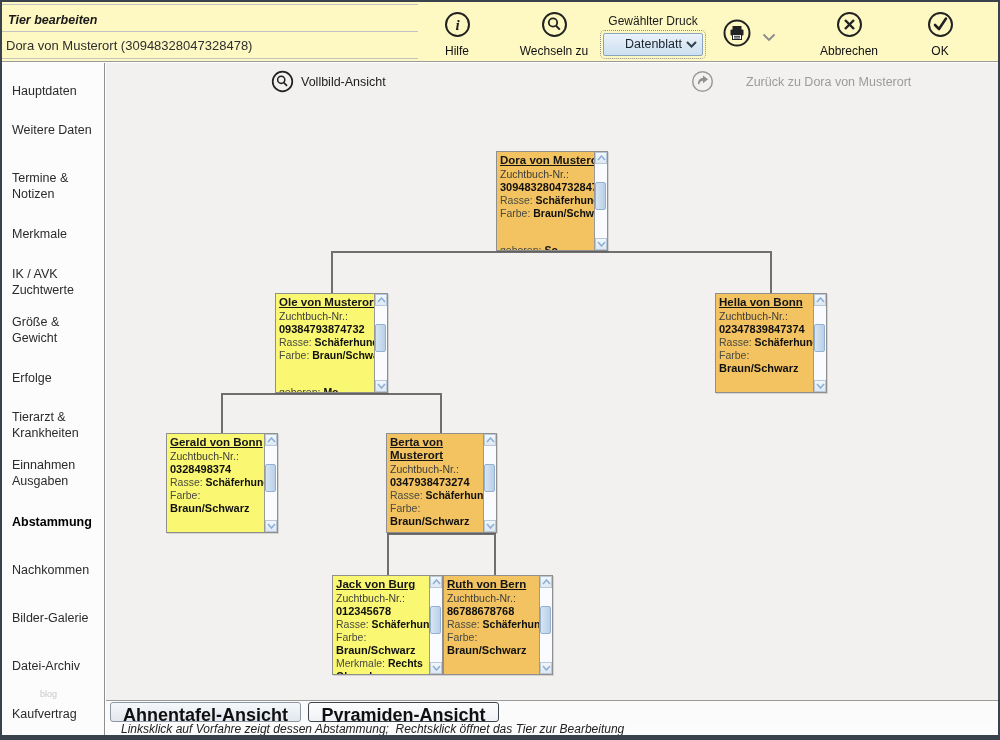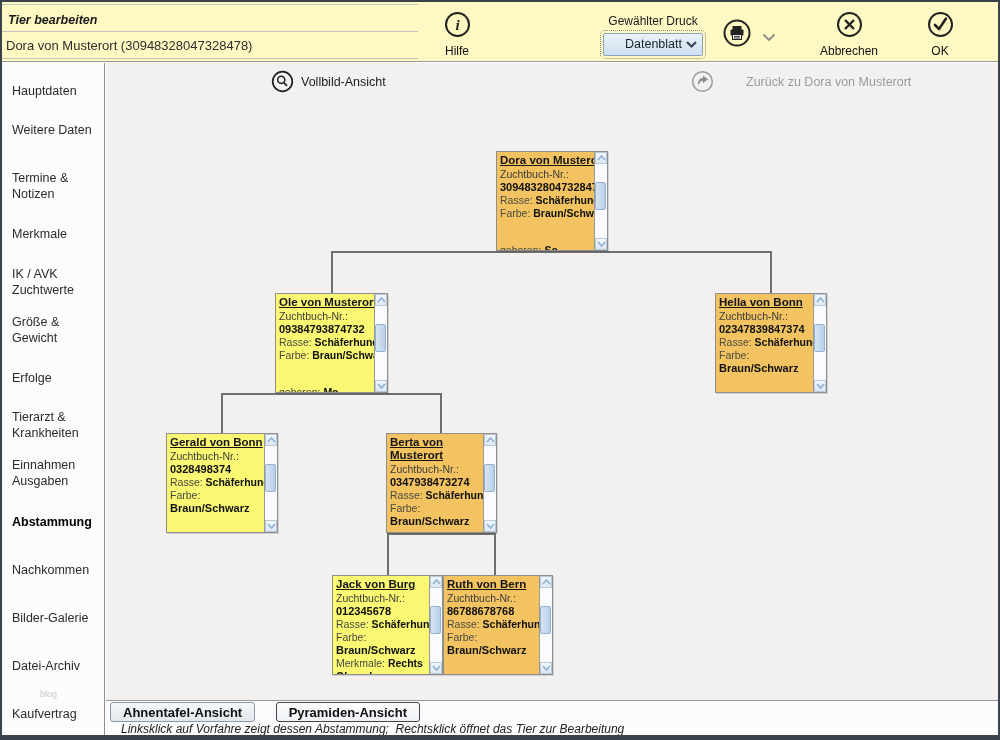--- a/index.html
+++ b/index.html
@@ -75,23 +75,23 @@
   .sb-btn { height:12px; background:linear-gradient(#f2f7fc,#dde9f4);
             border:1px solid #b9c9da; display:flex; align-items:center; justify-content:center; }
   .sb-track { flex:1 1 auto; position:relative; background:#f9fbfe; }
   .sb-thumb { position:absolute; left:0; width:11px; top:24%; height:38%;
               background:linear-gradient(90deg,#d7e5f3,#b9cfe8); border:1px solid #93b2d3; border-radius:2px; }
 
   
   .tabstrip { position:absolute; left:0; top:637px; width:892px; height:22px;
               background:#fbfbfb; border-top:1px solid #9a9a9a; padding-left:4px; }
   .tab { display:inline-block; height:20px; margin-top:1px; padding:2px 12px 0 12px;
-         font-size:13px; font-weight:bold; color:#101010;
+         font-size:18px; font-weight:bold; color:#101010;
          background:linear-gradient(#f6f8fa,#e2e7ee); border:1px solid #8d99a5;
-         border-radius:3px; margin-right:16px; cursor:default; }
+         border-radius:3px; margin-right:3px; cursor:default; }
   .tab.active { border:1px solid #3f464d; background:linear-gradient(#fdfdfe,#eef1f5); }
   .statusbar { position:absolute; left:0; top:659px; width:892px; height:14px;
                background:#fcfcfc; font-size:12px; font-style:italic; color:#222;
                padding-left:15px; white-space:pre-wrap; }
 </style>
 </head>
 <body>
 
 <div class="window">
 
@@ -102,20 +102,28 @@
     </div>
 
     <div class="tb-btn" style="left:425px;width:60px;">
       <svg class="icn" width="27" height="27" viewBox="0 0 27 27">
         <circle cx="13.5" cy="13.5" r="11.5" fill="none" stroke="#222" stroke-width="2"></circle>
         <text x="13.5" y="19" text-anchor="middle" font-size="15" font-family="serif" font-style="italic" font-weight="bold" fill="#222">i</text>
       </svg>
       <div class="tb-lbl">Hilfe</div>
     </div>
 
+    <div class="tb-btn" style="left:512px;width:80px;">
+      <svg class="icn" width="27" height="27" viewBox="0 0 27 27">
+        <circle cx="13.5" cy="13.5" r="11.5" fill="none" stroke="#222" stroke-width="2"></circle>
+        <circle cx="12" cy="11.5" r="4.2" fill="none" stroke="#222" stroke-width="1.8"></circle>
+        <line x1="15" y1="14.8" x2="18.8" y2="18.6" stroke="#222" stroke-width="2"></line>
+      </svg>
+      <div class="tb-lbl">Wechseln zu</div>
+    </div>
 
     <div class="print-group">
       <div class="print-group-label">Gewählter Druck</div>
       <div class="select">
         <span>Datenblatt</span>
         <svg class="sel-chev" width="11" height="7" viewBox="0 0 11 7">
           <polyline points="1,1 5.5,5.5 10,1" fill="none" stroke="#33404d" stroke-width="2"></polyline>
         </svg>
       </div>
     </div>

